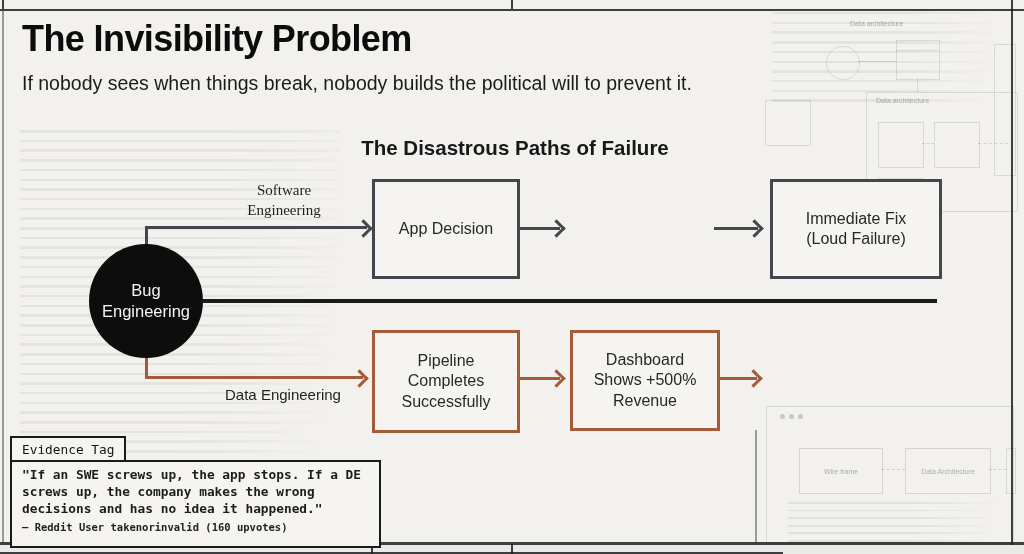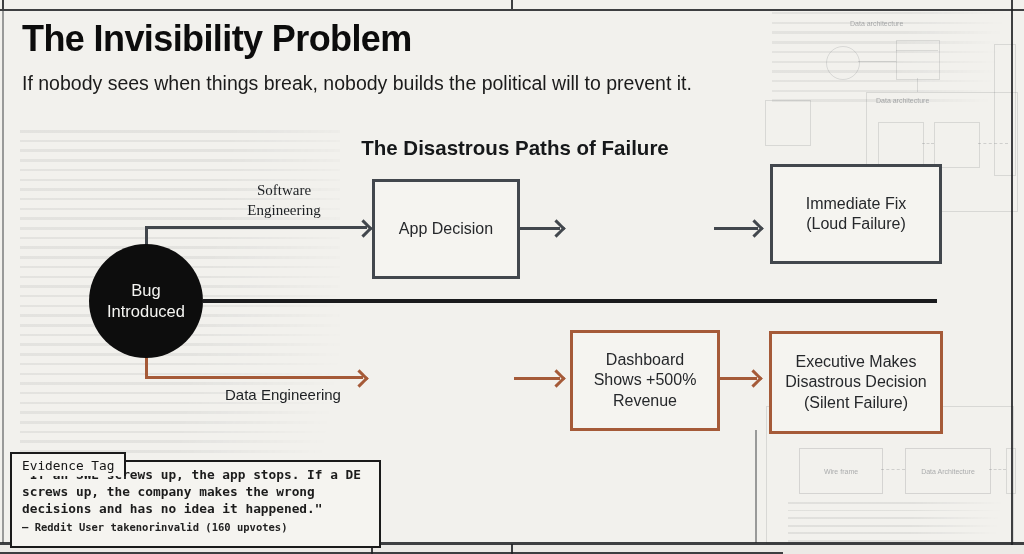--- a/index.html
+++ b/index.html
@@ -52,21 +52,21 @@
   .chev{position:absolute;width:10px;height:10px;border-top:3px solid;border-right:3px solid;
     transform:rotate(45deg);z-index:2;}
   .chev.sw{border-color:var(--software-color,#42474d);}
   .chev.de{border-color:var(--data-color,#a55a38);}
   .path-label{position:absolute;font-size:15px;color:#1d2023;text-align:center;
     white-space:pre-line;line-height:1.35;z-index:3;}
   
   .ev-tab{position:absolute;left:10px;top:436px;height:22px;padding:0 10px;
     border:2px solid #1a1a1a;border-bottom:none;background:var(--box-bg,#f5f4f0);
     font-family:"DejaVu Sans Mono",monospace;font-size:12.8px;color:#141414;
-    display:flex;align-items:center;z-index:4;margin-top:16px;}
+    display:flex;align-items:center;z-index:4;}
   .ev-body{position:absolute;left:10px;top:460px;width:357px;height:79px;
     border:2px solid #1a1a1a;background:var(--box-bg,#f5f4f0);z-index:3;
     font-family:"DejaVu Sans Mono",monospace;color:#1c1c1c;padding:5px 0 0 10px;}
   .ev-quote{font-size:12.8px;line-height:1.32;font-weight:600;white-space:pre-line;}
   .ev-attr{font-size:10.5px;font-weight:700;margin-top:3px;color:#222;}
 </style>
 </head>
 <body>
 
 <div class="stage">
@@ -111,43 +111,43 @@
 Engineering</div>
   <div class="flowline sw" style="left:145px;top:227px;width:3px;height:19px;"></div>
   <div class="flowline sw" style="left:145px;top:226px;width:222px;height:3px;"></div>
   <div class="chev sw" style="left:357px;top:222px;"></div>
 
   <div class="fbox sw" style="left:372px;top:179px;width:142px;height:94px;">App Decision</div>
   <div class="flowline sw" style="left:514px;top:227px;width:46px;height:3px;"></div>
   <div class="chev sw" style="left:550px;top:222px;"></div>
   <div class="flowline sw" style="left:714px;top:227px;width:44px;height:3px;"></div>
   <div class="chev sw" style="left:748px;top:222px;"></div>
-  <div class="fbox sw" style="left:770px;top:164px;width:166px;height:94px;">Immediate Fix
+  <div class="fbox sw" style="left:770px;top:179px;width:166px;height:94px;">Immediate Fix
 (Loud Failure)</div>
 
   <div class="flowline mid" style="left:203px;top:299px;width:734px;height:3.5px;"></div>
 
   <div class="origin">Bug
-Introduced</div>
+Engineering</div>
 
   <div class="flowline de" style="left:145px;top:356px;width:3px;height:22px;"></div>
   <div class="flowline de" style="left:145px;top:376px;width:218px;height:3px;"></div>
   <div class="chev de" style="left:353px;top:372px;"></div>
   <div class="path-label" style="left:213px;top:385px;width:140px;">Data Engineering</div>
 
+  <div class="fbox de" style="left:372px;top:330px;width:142px;height:97px;">Pipeline
+Completes
+Successfully</div>
   <div class="flowline de" style="left:514px;top:377px;width:46px;height:3px;"></div>
   <div class="chev de" style="left:550px;top:372px;"></div>
   <div class="fbox de" style="left:570px;top:330px;width:144px;height:95px;">Dashboard
 Shows +500%
 Revenue</div>
   <div class="flowline de" style="left:714px;top:377px;width:43px;height:3px;"></div>
   <div class="chev de" style="left:747px;top:372px;"></div>
-  <div class="fbox de" style="left:769px;top:331px;width:168px;height:97px;">Executive Makes
-Disastrous Decision
-(Silent Failure)</div>
 
   <div class="ev-tab">
       <span>Evidence Tag</span>
     </div>
   <div class="ev-body">
     <div class="ev-quote">"If an SWE screws up, the app stops. If a DE
 screws up, the company makes the wrong
 decisions and has no idea it happened."</div>
     <div class="ev-attr">— Reddit User takenorinvalid (160 upvotes)</div>
   </div>

